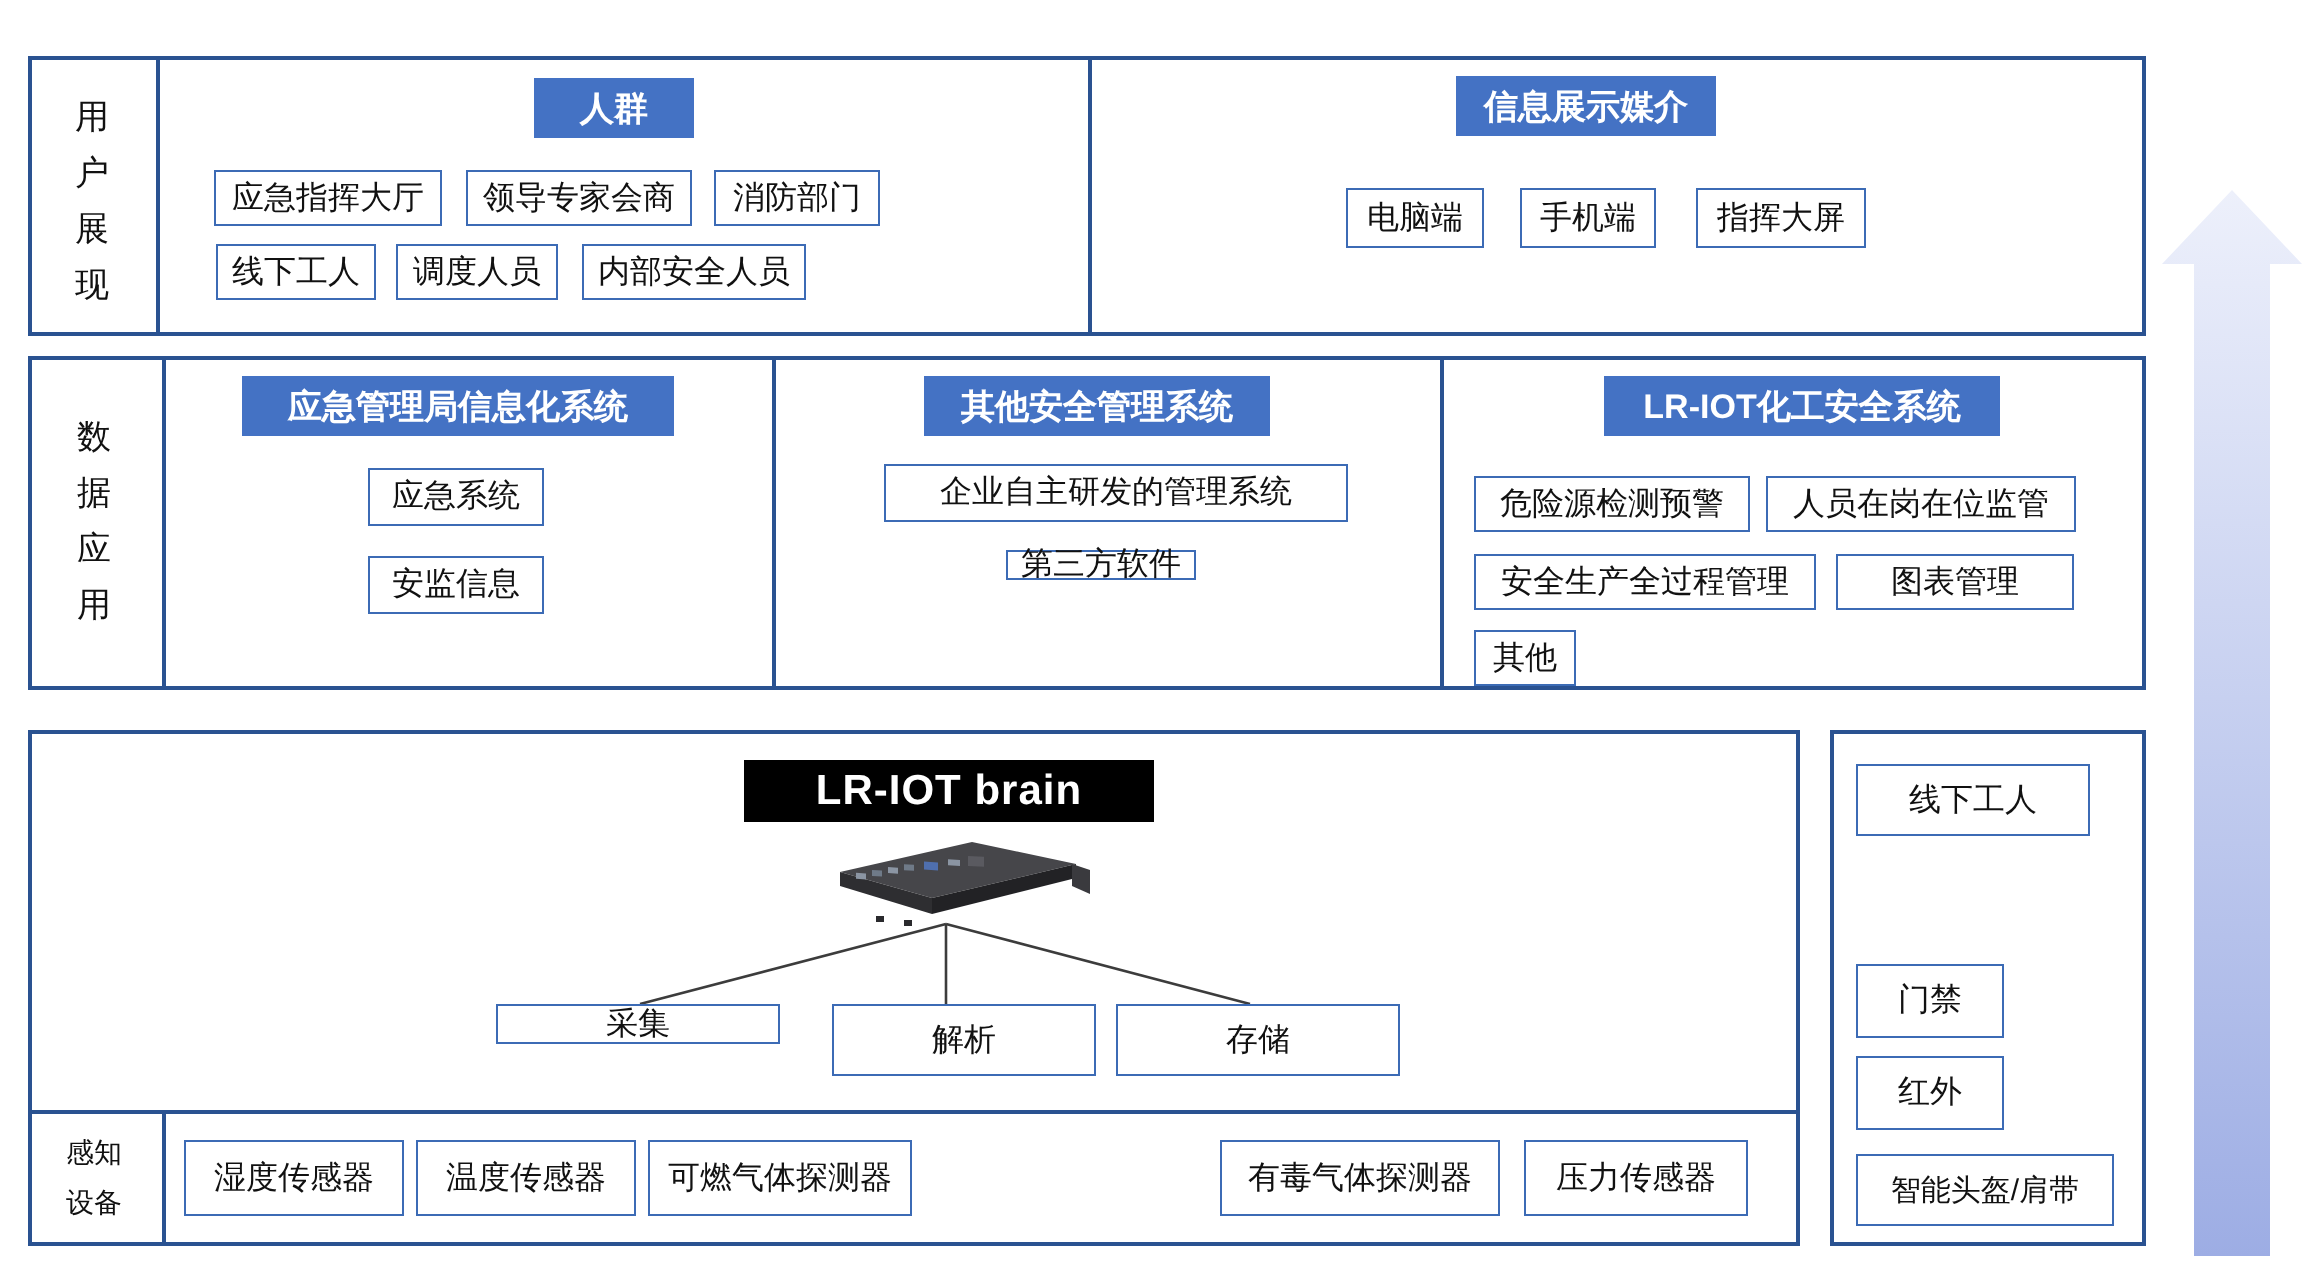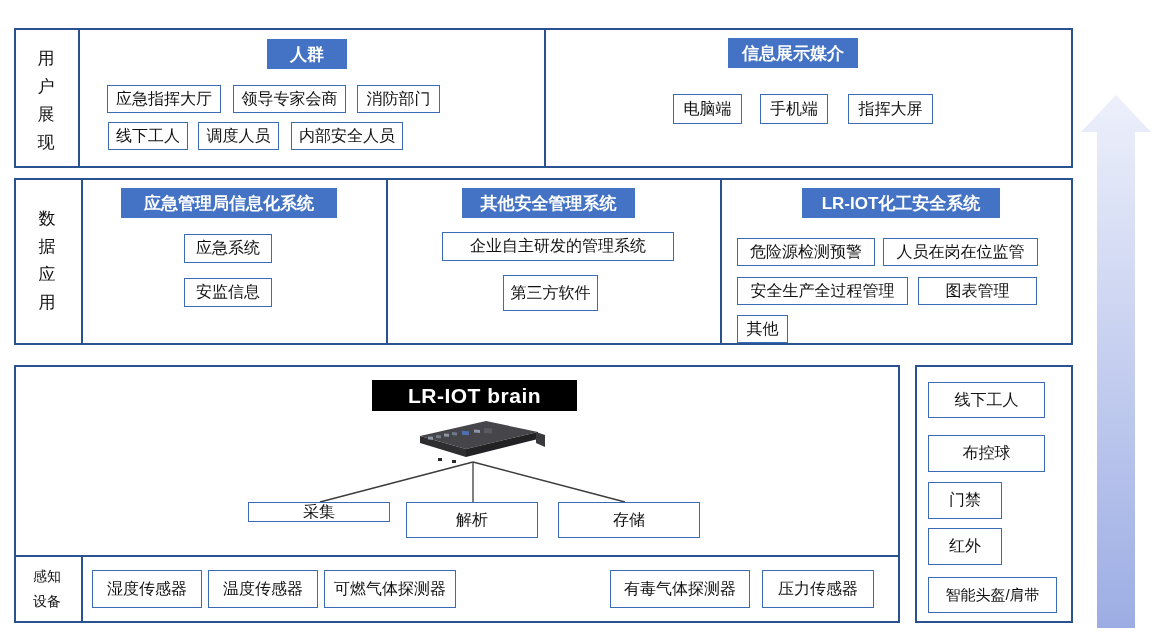--- a/index.html
+++ b/index.html
@@ -51,21 +51,21 @@
   <div class="vdiv" style="left:386px;top:180px;height:163px;"></div>
   <div class="vdiv" style="left:720px;top:180px;height:163px;"></div>
   <div class="vlabel" style="left:36px;top:205px;">数据应用</div>
 
   <div class="hdr" style="left:121px;top:188px;width:216px;height:30px;">应急管理局信息化系统</div>
   <div class="box" style="left:184px;top:234px;width:88px;height:29px;">应急系统</div>
   <div class="box" style="left:184px;top:278px;width:88px;height:29px;">安监信息</div>
 
   <div class="hdr" style="left:462px;top:188px;width:173px;height:30px;">其他安全管理系统</div>
   <div class="box" style="left:442px;top:232px;width:232px;height:29px;">企业自主研发的管理系统</div>
-  <div class="box" style="left:503px;top:275px;width:95px;height:36px;">第三方软件</div>
+  <div class="box" style="left:503px;top:275px;width:95px;height:15px;">第三方软件</div>
 
   <div class="hdr" style="left:802px;top:188px;width:198px;height:30px;">LR-IOT化工安全系统</div>
   <div class="box" style="left:737px;top:238px;width:138px;height:28px;">危险源检测预警</div>
   <div class="box" style="left:883px;top:238px;width:155px;height:28px;">人员在岗在位监管</div>
   <div class="box" style="left:737px;top:277px;width:171px;height:28px;">安全生产全过程管理</div>
   <div class="box" style="left:918px;top:277px;width:119px;height:28px;">图表管理</div>
   <div class="box" style="left:737px;top:315px;width:51px;height:28px;">其他</div>
 
   <div class="section" style="left:14px;top:365px;width:886px;height:258px;"></div>
   <div class="hdiv" style="left:16px;top:555px;width:882px;"></div>
@@ -90,32 +90,31 @@
     <rect x="44" y="44" width="4" height="3" fill="#2a2a2d"></rect>
   </svg>
 
   <svg class="overlay" width="1156" height="639" viewBox="0 0 1156 639">
     <line x1="473" y1="462" x2="320" y2="502" stroke="#3c3c3c" stroke-width="1.3"></line>
     <line x1="473" y1="462" x2="473" y2="502" stroke="#3c3c3c" stroke-width="1.3"></line>
     <line x1="473" y1="462" x2="625" y2="502" stroke="#3c3c3c" stroke-width="1.3"></line>
   </svg>
 
   <div class="box" style="left:248px;top:502px;width:142px;height:20px;">采集</div>
-  <div class="box" style="left:406px;top:502px;width:132px;height:36px;">解析</div>
+  <div class="box" style="left:416px;top:502px;width:132px;height:36px;">解析</div>
   <div class="box" style="left:558px;top:502px;width:142px;height:36px;">存储</div>
 
   <div class="box" style="left:92px;top:570px;width:110px;height:38px;">湿度传感器</div>
   <div class="box" style="left:208px;top:570px;width:110px;height:38px;">温度传感器</div>
   <div class="box" style="left:324px;top:570px;width:132px;height:38px;">可燃气体探测器</div>
   <div class="box" style="left:610px;top:570px;width:140px;height:38px;">有毒气体探测器</div>
   <div class="box" style="left:762px;top:570px;width:112px;height:38px;">压力传感器</div>
 
   <div class="section" style="left:915px;top:365px;width:158px;height:258px;"></div>
   <div class="box" style="left:928px;top:382px;width:117px;height:36px;">线下工人</div>
-  <div class="box" style="left:928px;top:435px;width:117px;height:37px;">布控球</div>
   <div class="box" style="left:928px;top:482px;width:74px;height:37px;">门禁</div>
   <div class="box" style="left:928px;top:528px;width:74px;height:37px;">红外</div>
   <div class="box" style="left:928px;top:577px;width:129px;height:36px;font-size:15px;">智能头盔/肩带</div>
 
   <svg class="overlay" style="left:1075px;top:90px;" width="81" height="540" viewBox="0 0 81 540">
     <defs>
       <linearGradient id="arrowGrad" x1="0" y1="0" x2="0" y2="1">
         <stop offset="0" stop-color="#EDF0FB"></stop>
         <stop offset="1" stop-color="#9DADE4"></stop>
       </linearGradient>

